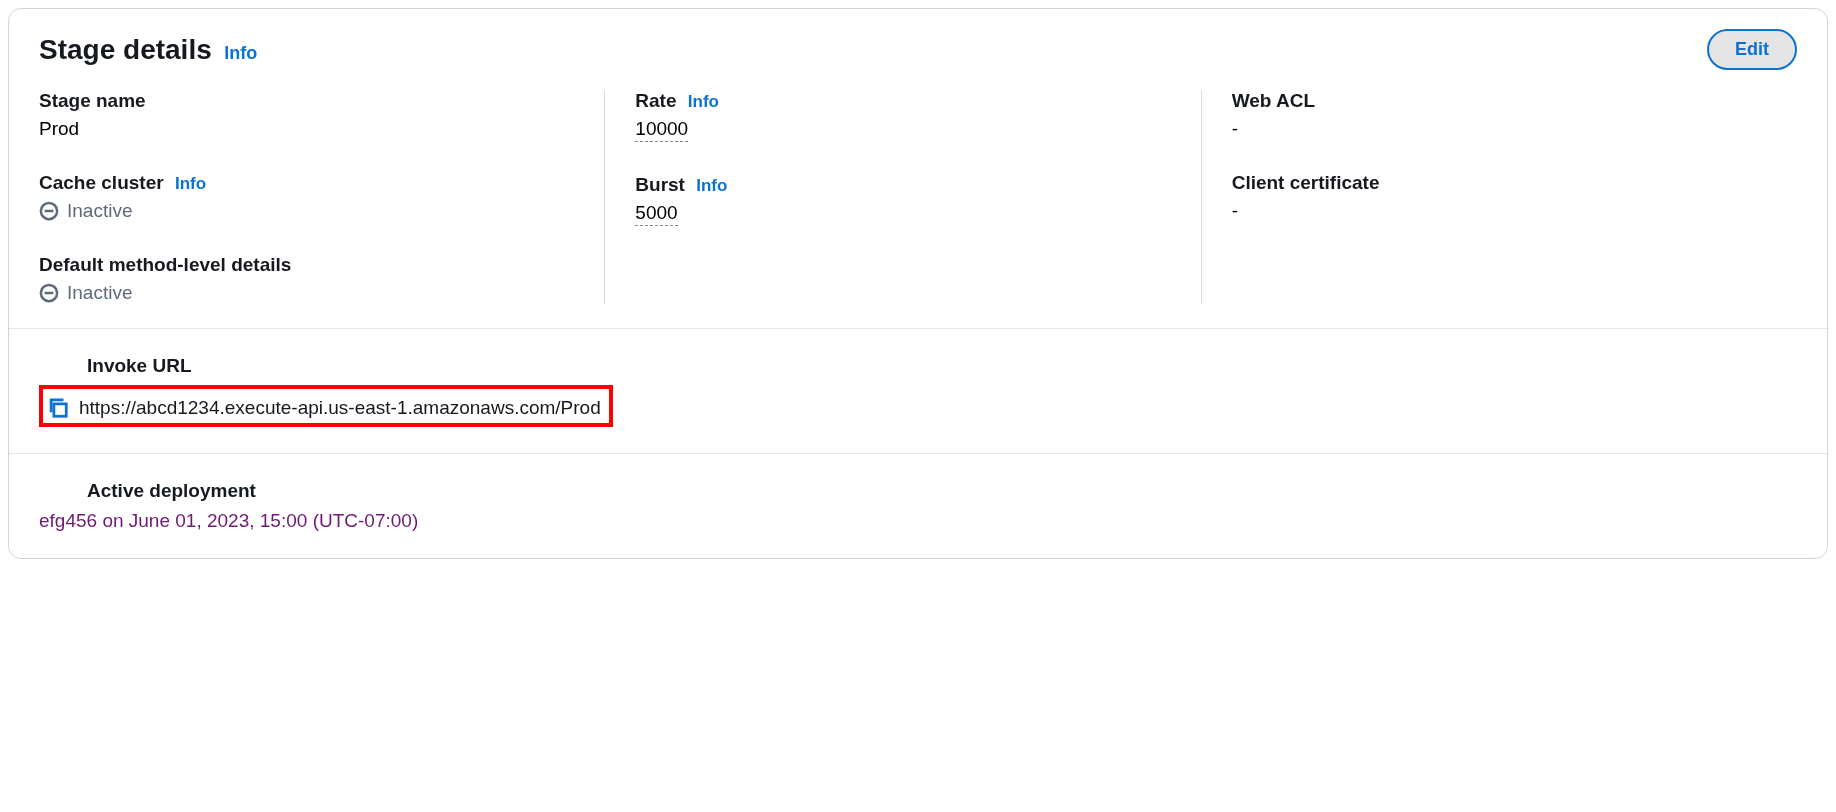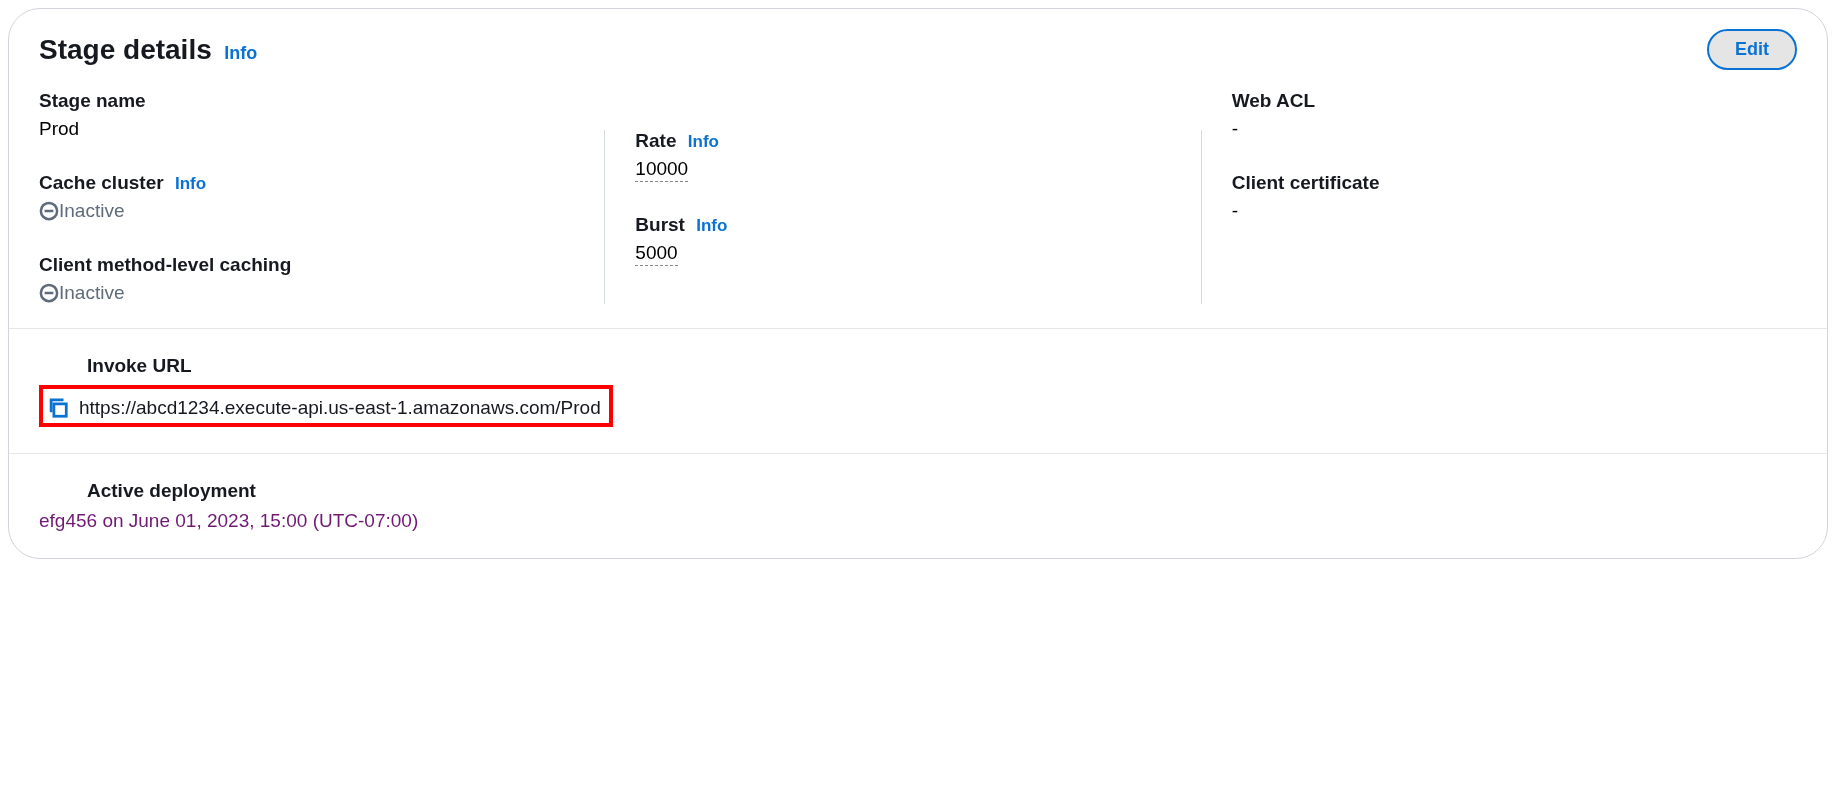--- a/index.html
+++ b/index.html
@@ -7,21 +7,21 @@
       margin: 0;
       padding: 0;
     }
     body {
       font-family: "Amazon Ember", "Helvetica Neue", Arial, sans-serif;
       background: #ffffff;
       padding: 8px;
     }
     .panel {
       border: 1px solid #d1d5db;
-      border-radius: 32px;
+      border-radius: 13px;
       overflow: hidden;
       background: #ffffff;
     }
     .panel-header {
       display: flex;
       align-items: center;
       justify-content: space-between;
       padding: 20px 30px 10px 30px;
     }
     .panel-title {
@@ -59,21 +59,20 @@
       padding: 10px 30px 24px 30px;
     }
     .col {
       flex: 1;
       padding-right: 30px;
     }
     .col-mid {
       border-left: 1px solid #d5dbdb;
       border-right: 1px solid #d5dbdb;
       padding-left: 30px;
-      margin-top: 40px;
     }
     .col-right {
       padding-left: 30px;
     }
     .field {
       margin-bottom: 32px;
     }
     .field:last-child {
       margin-bottom: 0;
     }
@@ -88,20 +87,21 @@
       color: #000000;
     }
     .dashed-underline {
       border-bottom: 1px dashed #888;
       display: inline-block;
       padding-bottom: 1px;
     }
     .status-row {
       display: flex;
       align-items: center;
+      gap: 8px;
     }
     .status-icon {
       width: 20px;
       height: 20px;
       flex-shrink: 0;
     }
     .status-text {
       font-size: 19px;
       color: #5f6b7a;
     }
@@ -165,21 +165,21 @@
         </div>
         <div class="status-row">
           <svg class="status-icon" viewBox="0 0 16 16" fill="none" stroke="#5f6b7a" stroke-width="2">
             <circle cx="8" cy="8" r="6.5"></circle>
             <line x1="4.5" y1="8" x2="11.5" y2="8"></line>
           </svg>
           <span class="status-text">Inactive</span>
         </div>
       </div>
       <div class="field">
-        <div class="field-label">Client method-level caching</div>
+        <div class="field-label">Default method-level details</div>
         <div class="status-row">
           <svg class="status-icon" viewBox="0 0 16 16" fill="none" stroke="#5f6b7a" stroke-width="2">
             <circle cx="8" cy="8" r="6.5"></circle>
             <line x1="4.5" y1="8" x2="11.5" y2="8"></line>
           </svg>
           <span class="status-text">Inactive</span>
         </div>
       </div>
     </div>
 

